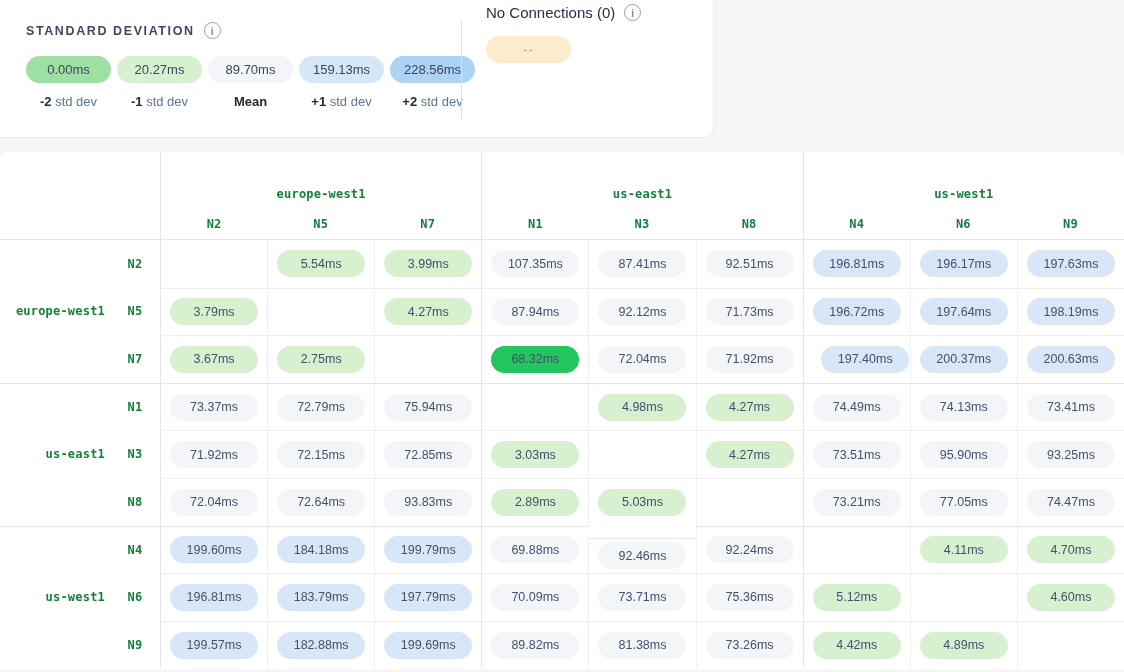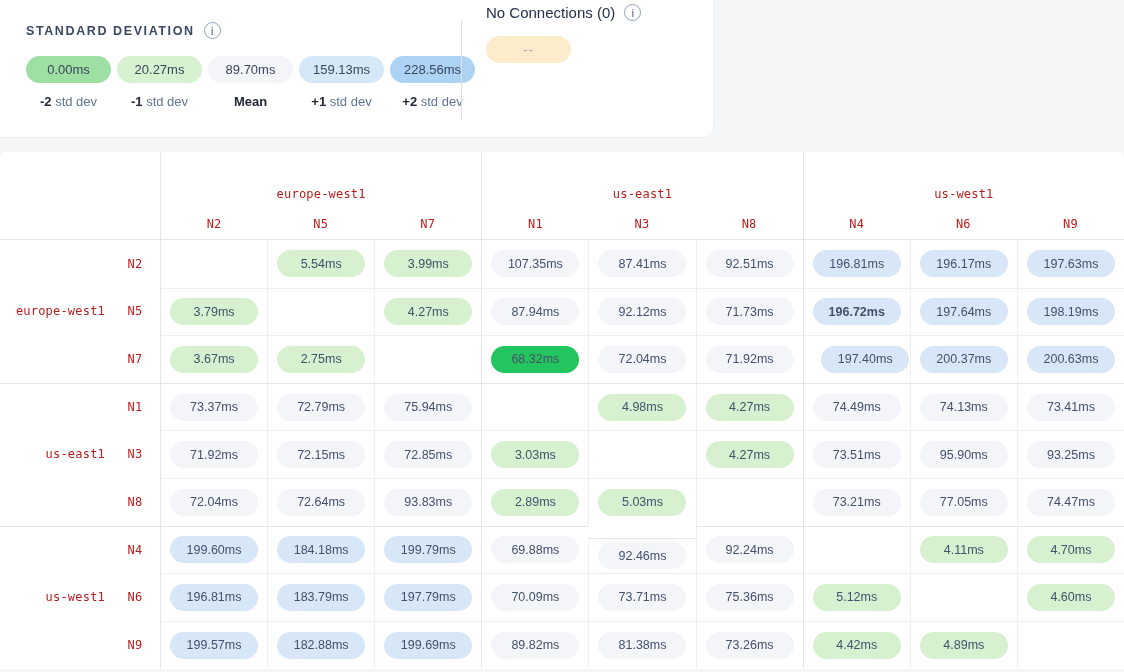--- a/index.html
+++ b/index.html
@@ -46,21 +46,21 @@
   
   .matrix {
     position:absolute; left:0; top:152px; width:1124px; height:517px;
     background:#ffffff; border-radius:6px 6px 0 0;
     display:grid;
     grid-template-columns:110px 50px repeat(9, 1fr);
     grid-template-rows:56px 32px repeat(9, 47.6px);
   }
   .mono {
     font-family:"DejaVu Sans Mono", monospace;
-    font-weight:normal; font-size:12px; color:#b91c1c; letter-spacing:0.2px;
+    font-weight:bold; font-size:12px; color:#15803d; letter-spacing:0.2px;
   }
   .hcorner { grid-column:1 / 3; grid-row:1 / 3; border-bottom:1px solid #e2e5ea; }
   .hgroup {
     grid-row:1; display:flex; align-items:flex-end; justify-content:center;
     padding-bottom:7px; border-left:1px solid #e2e5ea;
   }
   .hnode {
     grid-row:2; display:flex; align-items:center; justify-content:center;
     border-bottom:1px solid #e2e5ea; cursor:pointer;
   }
@@ -174,21 +174,21 @@
     <div class="vcell gsep rline" style="grid-area: 4 / 6;">
       <span class="pill vpill" style="background: rgb(243, 245, 249);">87.94ms</span>
     </div>
     <div class="vcell rline" style="grid-area: 4 / 7;">
       <span class="pill vpill" style="background: rgb(243, 245, 249);">92.12ms</span>
     </div>
     <div class="vcell rline" style="grid-area: 4 / 8;">
       <span class="pill vpill" style="background: rgb(243, 245, 249);">71.73ms</span>
     </div>
     <div class="vcell gsep rline" style="grid-area: 4 / 9;">
-      <span class="pill vpill" style="background: rgb(216, 231, 247); font-weight: bold;">196.72ms</span>
+      <span class="pill vpill" style="background: rgb(216, 231, 247);">196.72ms</span>
     </div>
     <div class="vcell rline" style="grid-area: 4 / 10;">
       <span class="pill vpill" style="background: rgb(216, 231, 247);">197.64ms</span>
     </div>
     <div class="vcell rline" style="grid-area: 4 / 11;">
       <span class="pill vpill" style="background: rgb(216, 231, 247);">198.19ms</span>
     </div>
     <div class="rregion mono" style="grid-area: 5 / 1;"></div>
     <div class="rnode mono" style="grid-area: 5 / 2;">N7</div>
     <div class="vcell gsep rline" style="grid-area: 5 / 3;">

